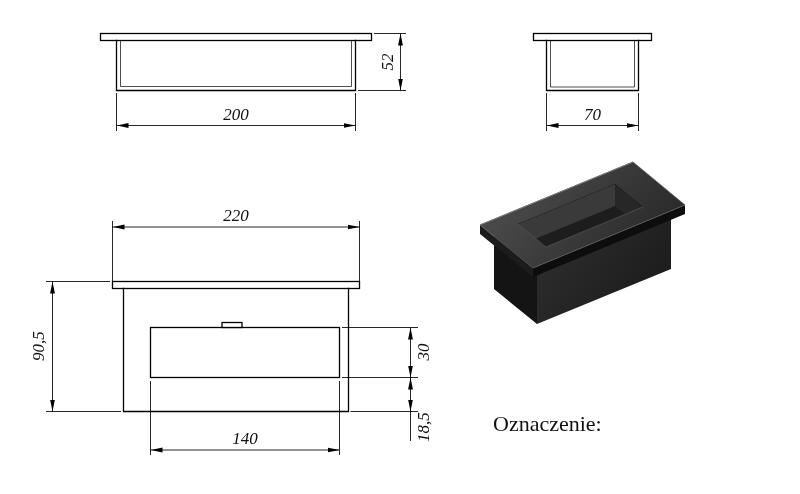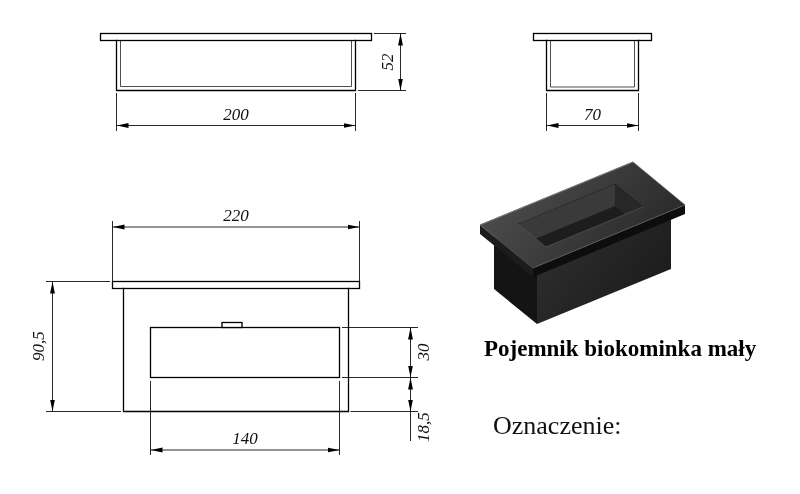--- a/index.html
+++ b/index.html
@@ -7,21 +7,21 @@
     position:relative;width:800px;height:494px;background:#ffffff;
     font-family:"Liberation Serif",serif;overflow:hidden;
   }
   .sheet svg{position:absolute;left:0;top:0;}
   .obj{stroke:#000;stroke-width:1.3;fill:none;stroke-linecap:square;}
   .objf{stroke:#000;stroke-width:1.3;fill:#ffffff;}
   .thin{stroke:#000;stroke-width:0.7;fill:none;}
   .dim{stroke:#000;stroke-width:0.85;fill:none;}
   .dim-text{font-family:"Liberation Serif",serif;font-style:italic;font-size:17px;fill:#111;}
   .caption-title{position:absolute;left:484px;top:336px;font-weight:700;font-size:23px;color:#000;white-space:nowrap;}
-  .caption-label{position:absolute;left:493px;top:411px;font-size:26px;color:#111;white-space:nowrap;}
+  .caption-label{position:absolute;left:493px;top:411px;font-size:22px;color:#111;white-space:nowrap;}
   .caption-code{position:absolute;left:493px;top:438px;font-weight:700;font-size:31px;color:#000;white-space:nowrap;}
 </style>
 </head>
 <body>
 
 <div class="sheet">
 
   <svg width="800" height="494" viewBox="0 0 800 494">
     <defs>
       <marker id="arr" viewBox="0 0 12 10" refX="12" refY="5" markerWidth="12" markerHeight="10" markerUnits="userSpaceOnUse" orient="auto-start-reverse">
@@ -121,16 +121,15 @@
       <polygon points="518,224 615,184 643,207 546,247" fill="#0a0a0a"></polygon>
       <g clip-path="url(#slotClip)">
         <polygon points="518,244 615,204 643,227 546,267" fill="#1d1d1d"></polygon>
         <polygon points="518,224 615,184 615,206 518,246" fill="#3a3a3a"></polygon>
         <polygon points="615,184 643,207 643,229 615,206" fill="#272727"></polygon>
       </g>
       <path d="M546,247 L518,224 M546,247 L643,207" stroke="#555" stroke-width="0.8" fill="none"></path>
     </g>
   </svg>
 
-  <div class="caption-title">Pojemnik biokominka mały</div>
   <div class="caption-label">Oznaczenie:</div>
 
 </div>
 
 </body></html>

